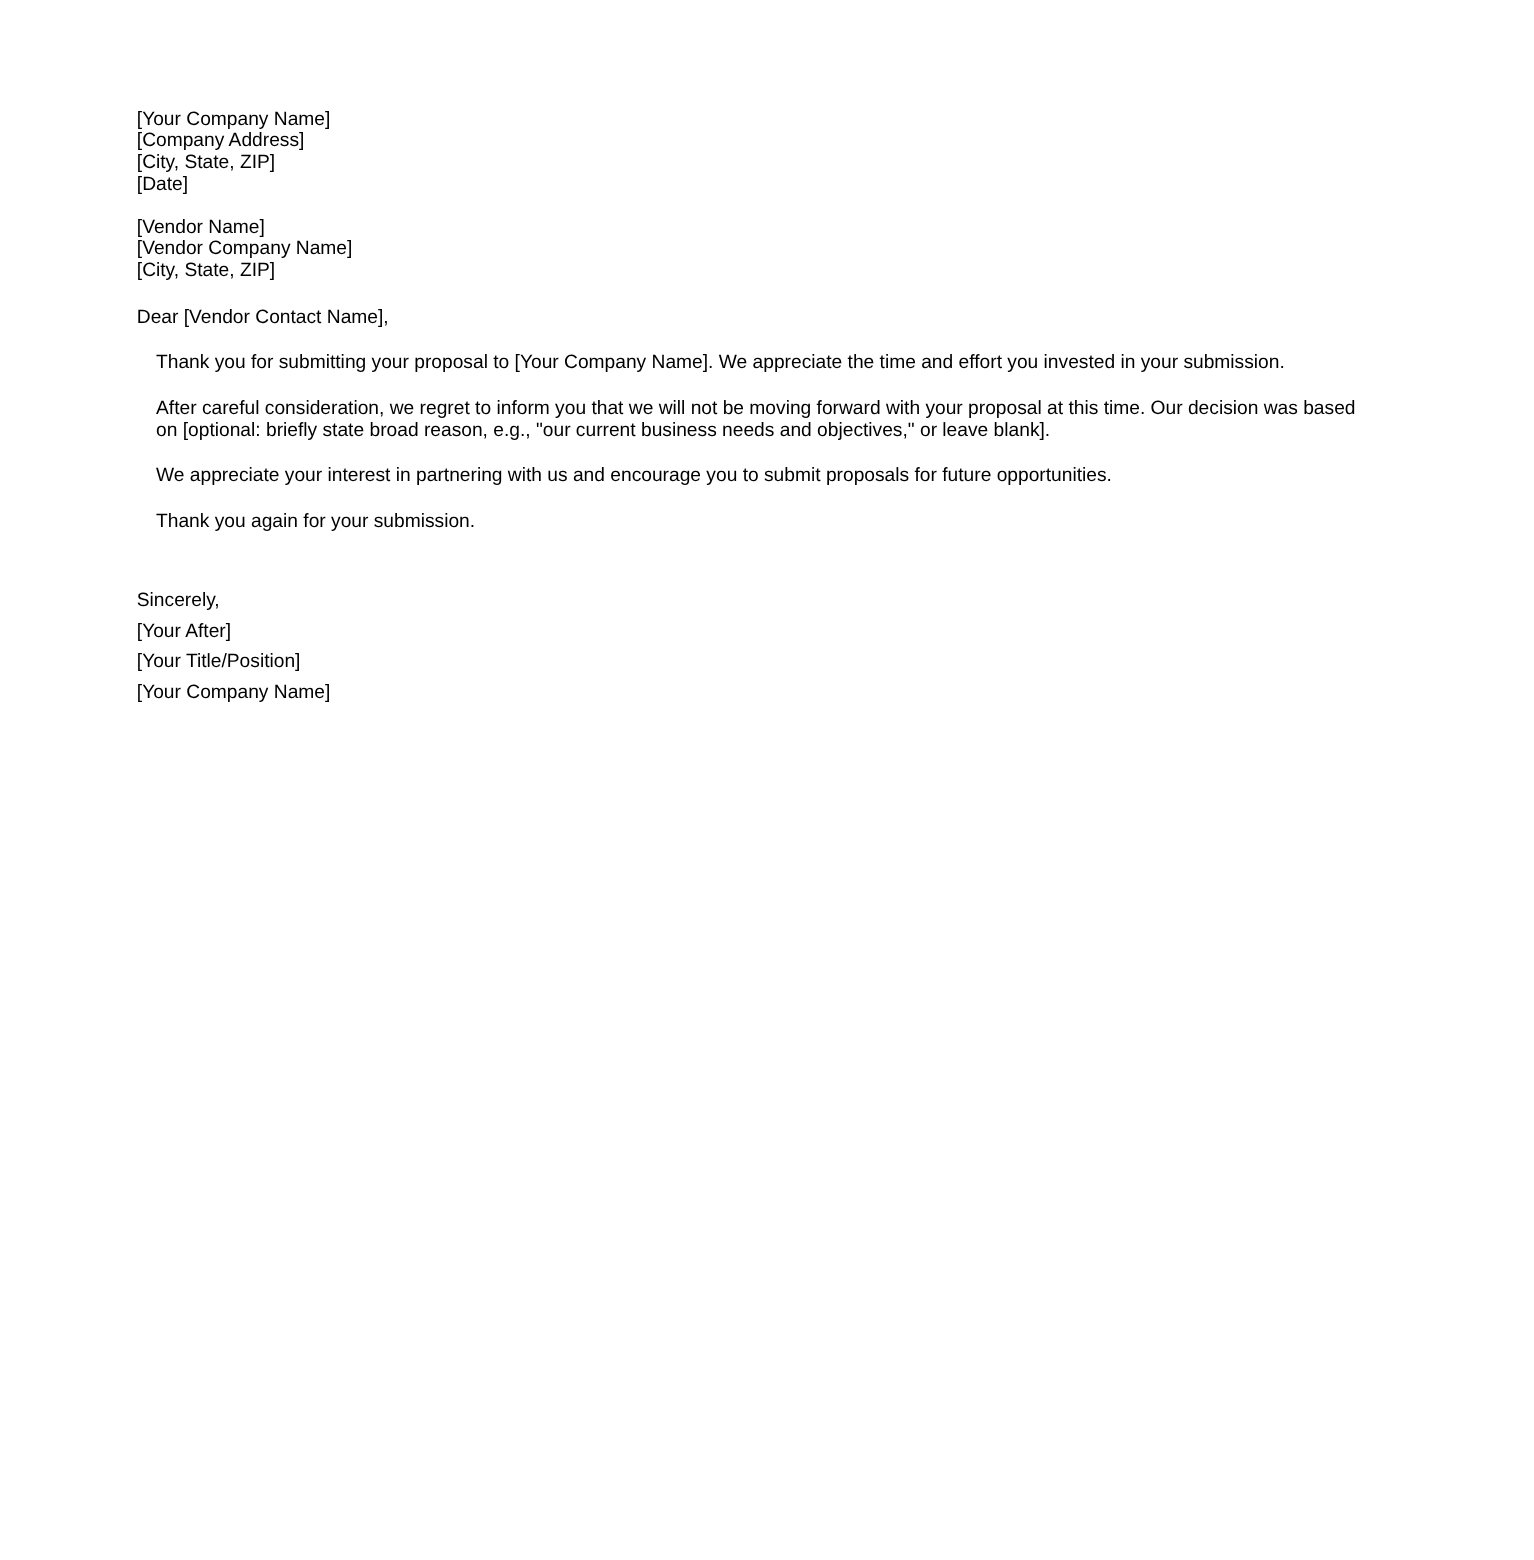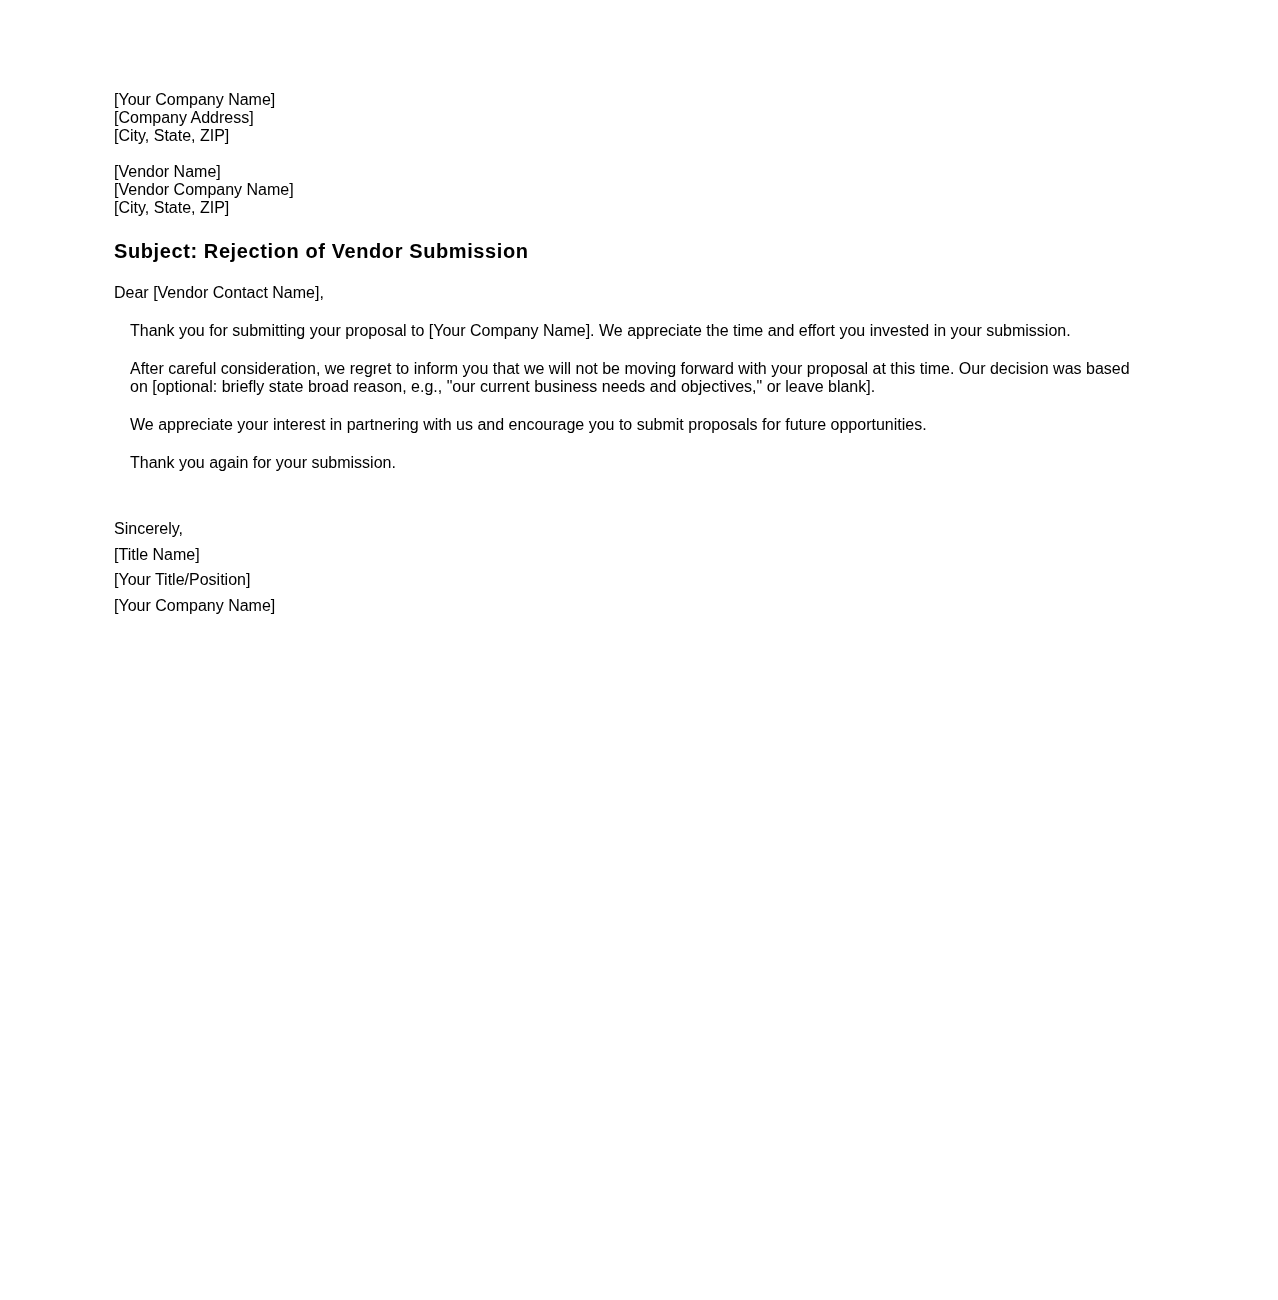--- a/index.html
+++ b/index.html
@@ -57,39 +57,39 @@
   </style>
 </head>
 <body>
 
 <div class="letter">
 
   <div class="block">
     <span class="line">[Your Company Name]</span>
     <span class="line">[Company Address]</span>
     <span class="line">[City, State, ZIP]</span>
+    <span class="line">[Date]</span>
   </div>
 
   <div class="block-gap"></div>
 
   <div class="block">
     <span class="line">[Vendor Name]</span>
     <span class="line">[Vendor Company Name]</span>
     <span class="line">[City, State, ZIP]</span>
   </div>
 
-  <h2 class="subject">Subject: Rejection of Vendor Submission</h2>
 
   <p class="salutation">Dear [Vendor Contact Name],</p>
 
   <p class="para">Thank you for submitting your proposal to [Your Company Name]. We appreciate the time and effort you invested in your submission.</p>
   <p class="para">After careful consideration, we regret to inform you that we will not be moving forward with your proposal at this time. Our decision was based on [optional: briefly state broad reason, e.g., "our current business needs and objectives," or leave blank].</p>
   <p class="para">We appreciate your interest in partnering with us and encourage you to submit proposals for future opportunities.</p>
   <p class="para">Thank you again for your submission.</p>
 
   <div class="closing-block">
     <span class="sig">Sincerely,</span>
-    <span class="sig">[Title Name]</span>
+    <span class="sig">[Your After]</span>
     <span class="sig">[Your Title/Position]</span>
     <span class="sig">[Your Company Name]</span>
   </div>
 
 </div>
 
 </body></html>

